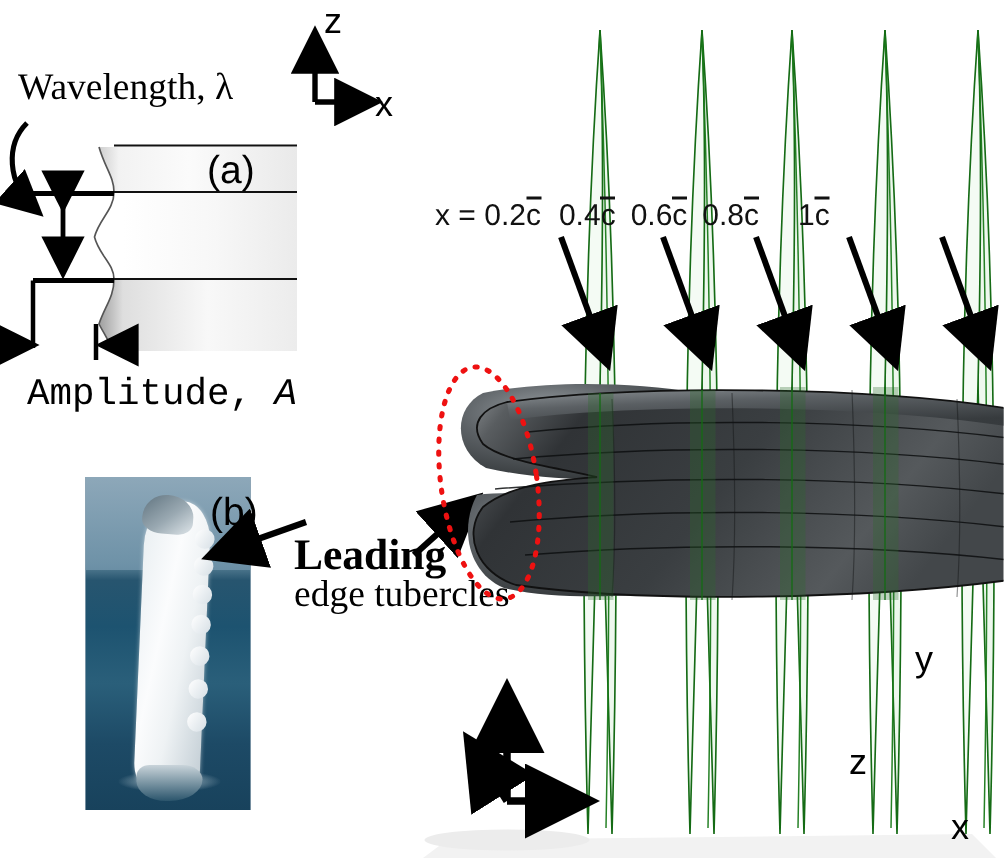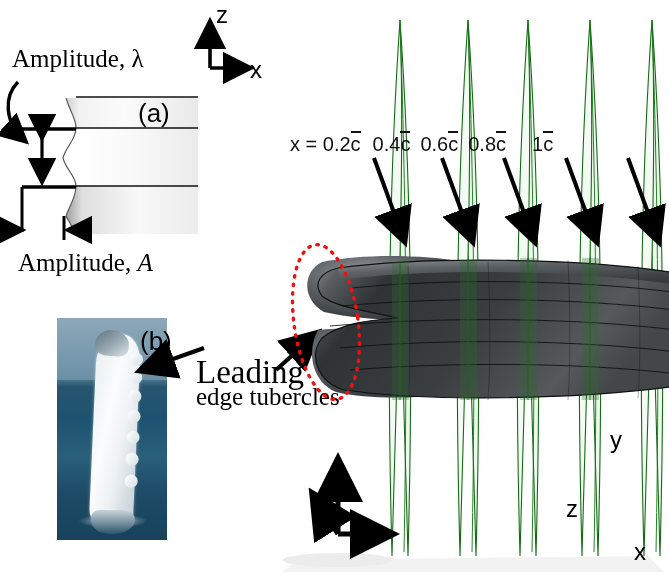--- a/index.html
+++ b/index.html
@@ -8,21 +8,21 @@
   #fig{position:relative;width:669px;height:574px;background:#ffffff;}
 
   .txt{position:absolute;white-space:nowrap;color:#000;line-height:1;}
   .serif{font-family:"Liberation Serif",serif;}
   .sans{font-family:"Liberation Sans",sans-serif;}
   .ital{font-style:italic;}
 
   
   #panelA{position:absolute;left:0;top:0;width:280px;height:290px;}
   #wav-label{left:12px;top:46px;font-size:25px;}
-  #amp-label{left:18px;top:250px;font-size:25px;}
+  #amp-label{left:18px;top:250px;font-size:25px;font-family:Liberation Mono, monospace;}
   #lbl-a{left:138px;top:100px;font-size:26px;}
   #ax-z{left:216px;top:3px;font-size:24px;}
   #ax-x{left:250px;top:58px;font-size:24px;}
 
   
   #photoB{position:absolute;left:57px;top:318px;width:110px;height:222px;
           overflow:hidden;background:#2d5570;}
   #ocean{position:absolute;left:0;top:0;width:110px;height:222px;
          background:linear-gradient(180deg,#7d9cb0 0%,#5d8499 26%,#27556f 31%,
                     #1d5370 45%,#2a5f7a 62%,#1d4a66 80%,#18425c 100%);}
@@ -39,21 +39,21 @@
            background:linear-gradient(140deg,#5f737f,#9aa9b2 55%,#dfe6ea);
            border-radius:48% 52% 30% 40%/60% 55% 30% 35%;transform:rotate(4deg);}
   #fin-base{position:absolute;left:34px;top:192px;width:44px;height:24px;
             background:linear-gradient(180deg,#c9d4da,#2b556c);
             border-radius:20% 30% 50% 45%/30% 40% 60% 55%;}
   #splash{position:absolute;left:22px;top:196px;width:68px;height:14px;
           background:radial-gradient(ellipse at 50% 50%,rgba(225,236,240,.85),rgba(60,110,135,0) 72%);}
   #lbl-b{left:140px;top:328px;font-size:26px;}
 
   
-  #let1{left:196px;top:356px;font-size:33px;}
+  #let1{left:196px;top:356px;font-size:29px;font-weight:bold;}
   #let2{left:196px;top:384px;font-size:25px;}
 
   
   #panelC{position:absolute;left:278px;top:0;width:391px;height:574px;}
   .xlab{font-size:20px;color:#111;}
   #xeq{left:290px;top:131px;}
   #ax2-y{left:332px;top:428px;font-size:24px;}
   #ax2-z{left:288px;top:497px;font-size:24px;}
   #ax2-x{left:356px;top:540px;font-size:24px;}
 
@@ -116,21 +116,21 @@
       <line x1="22" y1="187" x2="22" y2="232" stroke="#000" stroke-width="3"></line>
       <line x1="64" y1="216" x2="64" y2="240" stroke="#000" stroke-width="3"></line>
 
       <line x1="2" y1="230" x2="20" y2="230" stroke="#000" stroke-width="3.2" marker-end="url(#ah)"></line>
       <line x1="92" y1="230" x2="70" y2="230" stroke="#000" stroke-width="3.2" marker-end="url(#ah)"></line>
 
       <line x1="210" y1="68" x2="210" y2="24" stroke="#000" stroke-width="3.6" marker-end="url(#ah)"></line>
       <line x1="210" y1="68" x2="248" y2="68" stroke="#000" stroke-width="3.6" marker-end="url(#ah)"></line>
     </svg>
 
-    <div class="txt serif" id="wav-label">Amplitude, λ</div>
+    <div class="txt serif" id="wav-label">Wavelength, λ</div>
     <div class="txt serif" id="amp-label"><span>Amplitude, </span><span class="ital">A</span></div>
     <div class="txt sans" id="lbl-a">(a)</div>
     <div class="txt sans" id="ax-z">z</div>
     <div class="txt sans" id="ax-x">x</div>
   </div>
 
   <div id="photoB">
     <div id="ocean"></div>
     <div id="sky-haze"></div>
     <div id="splash"></div>

